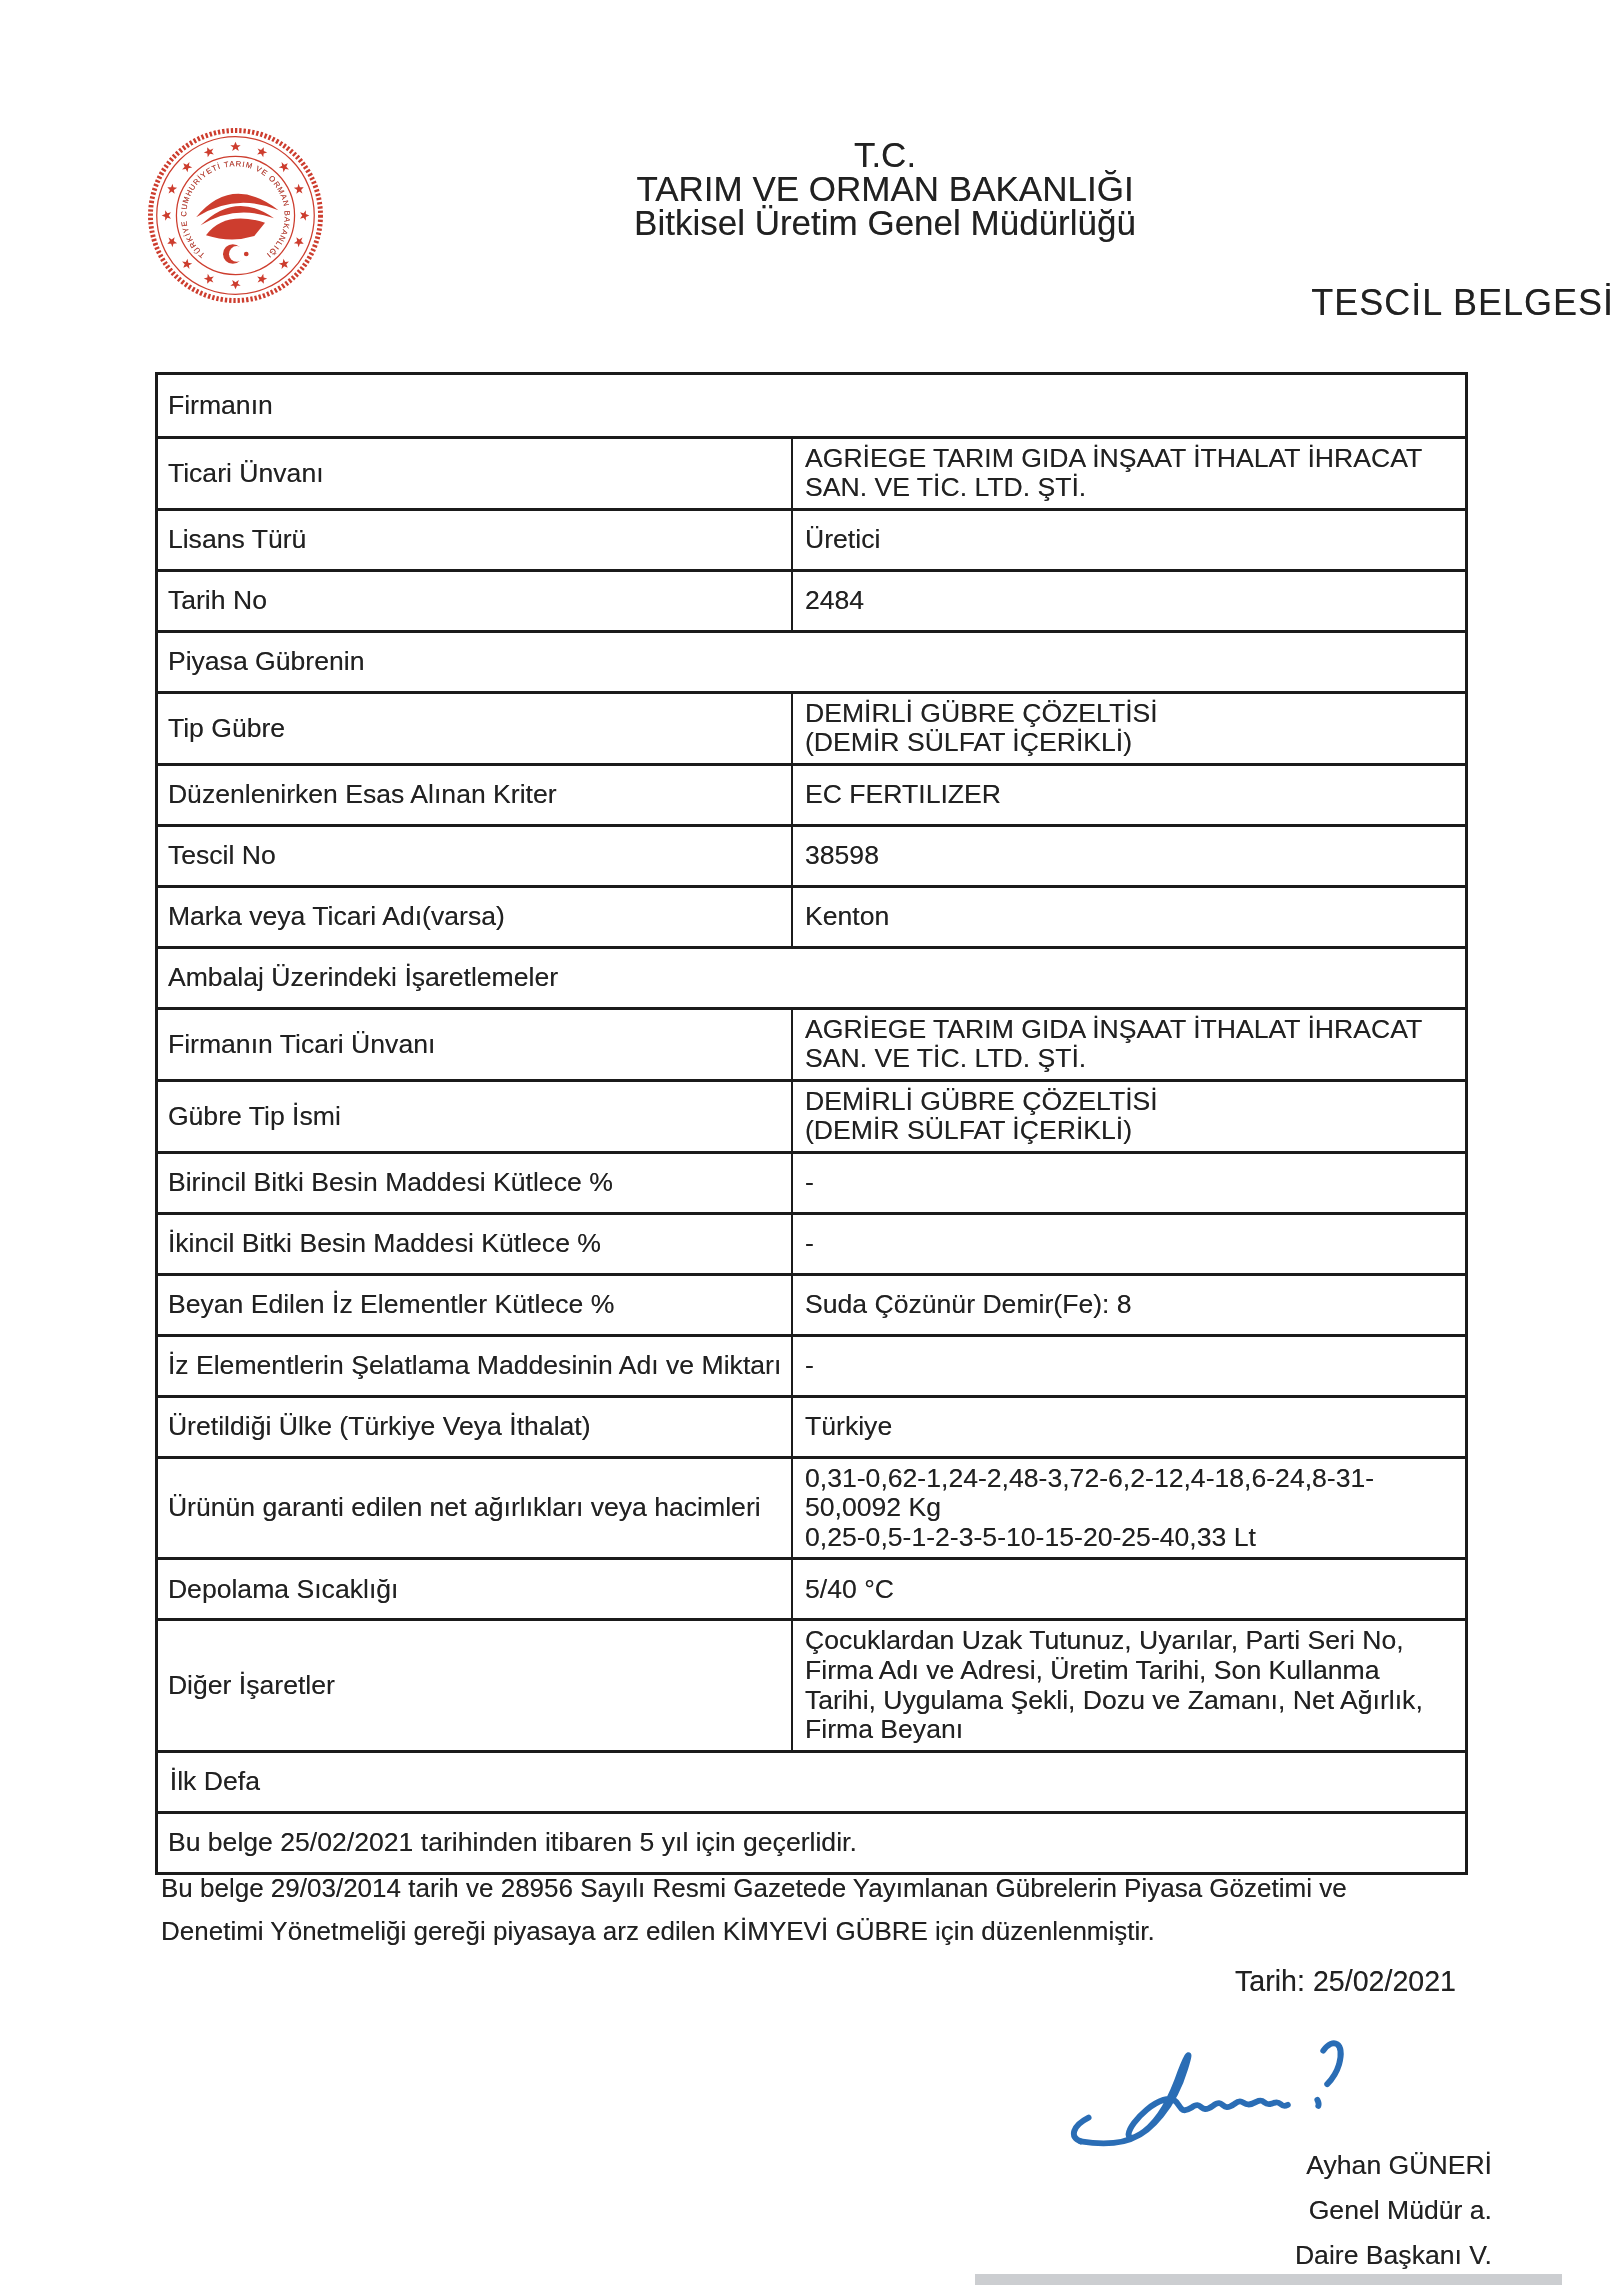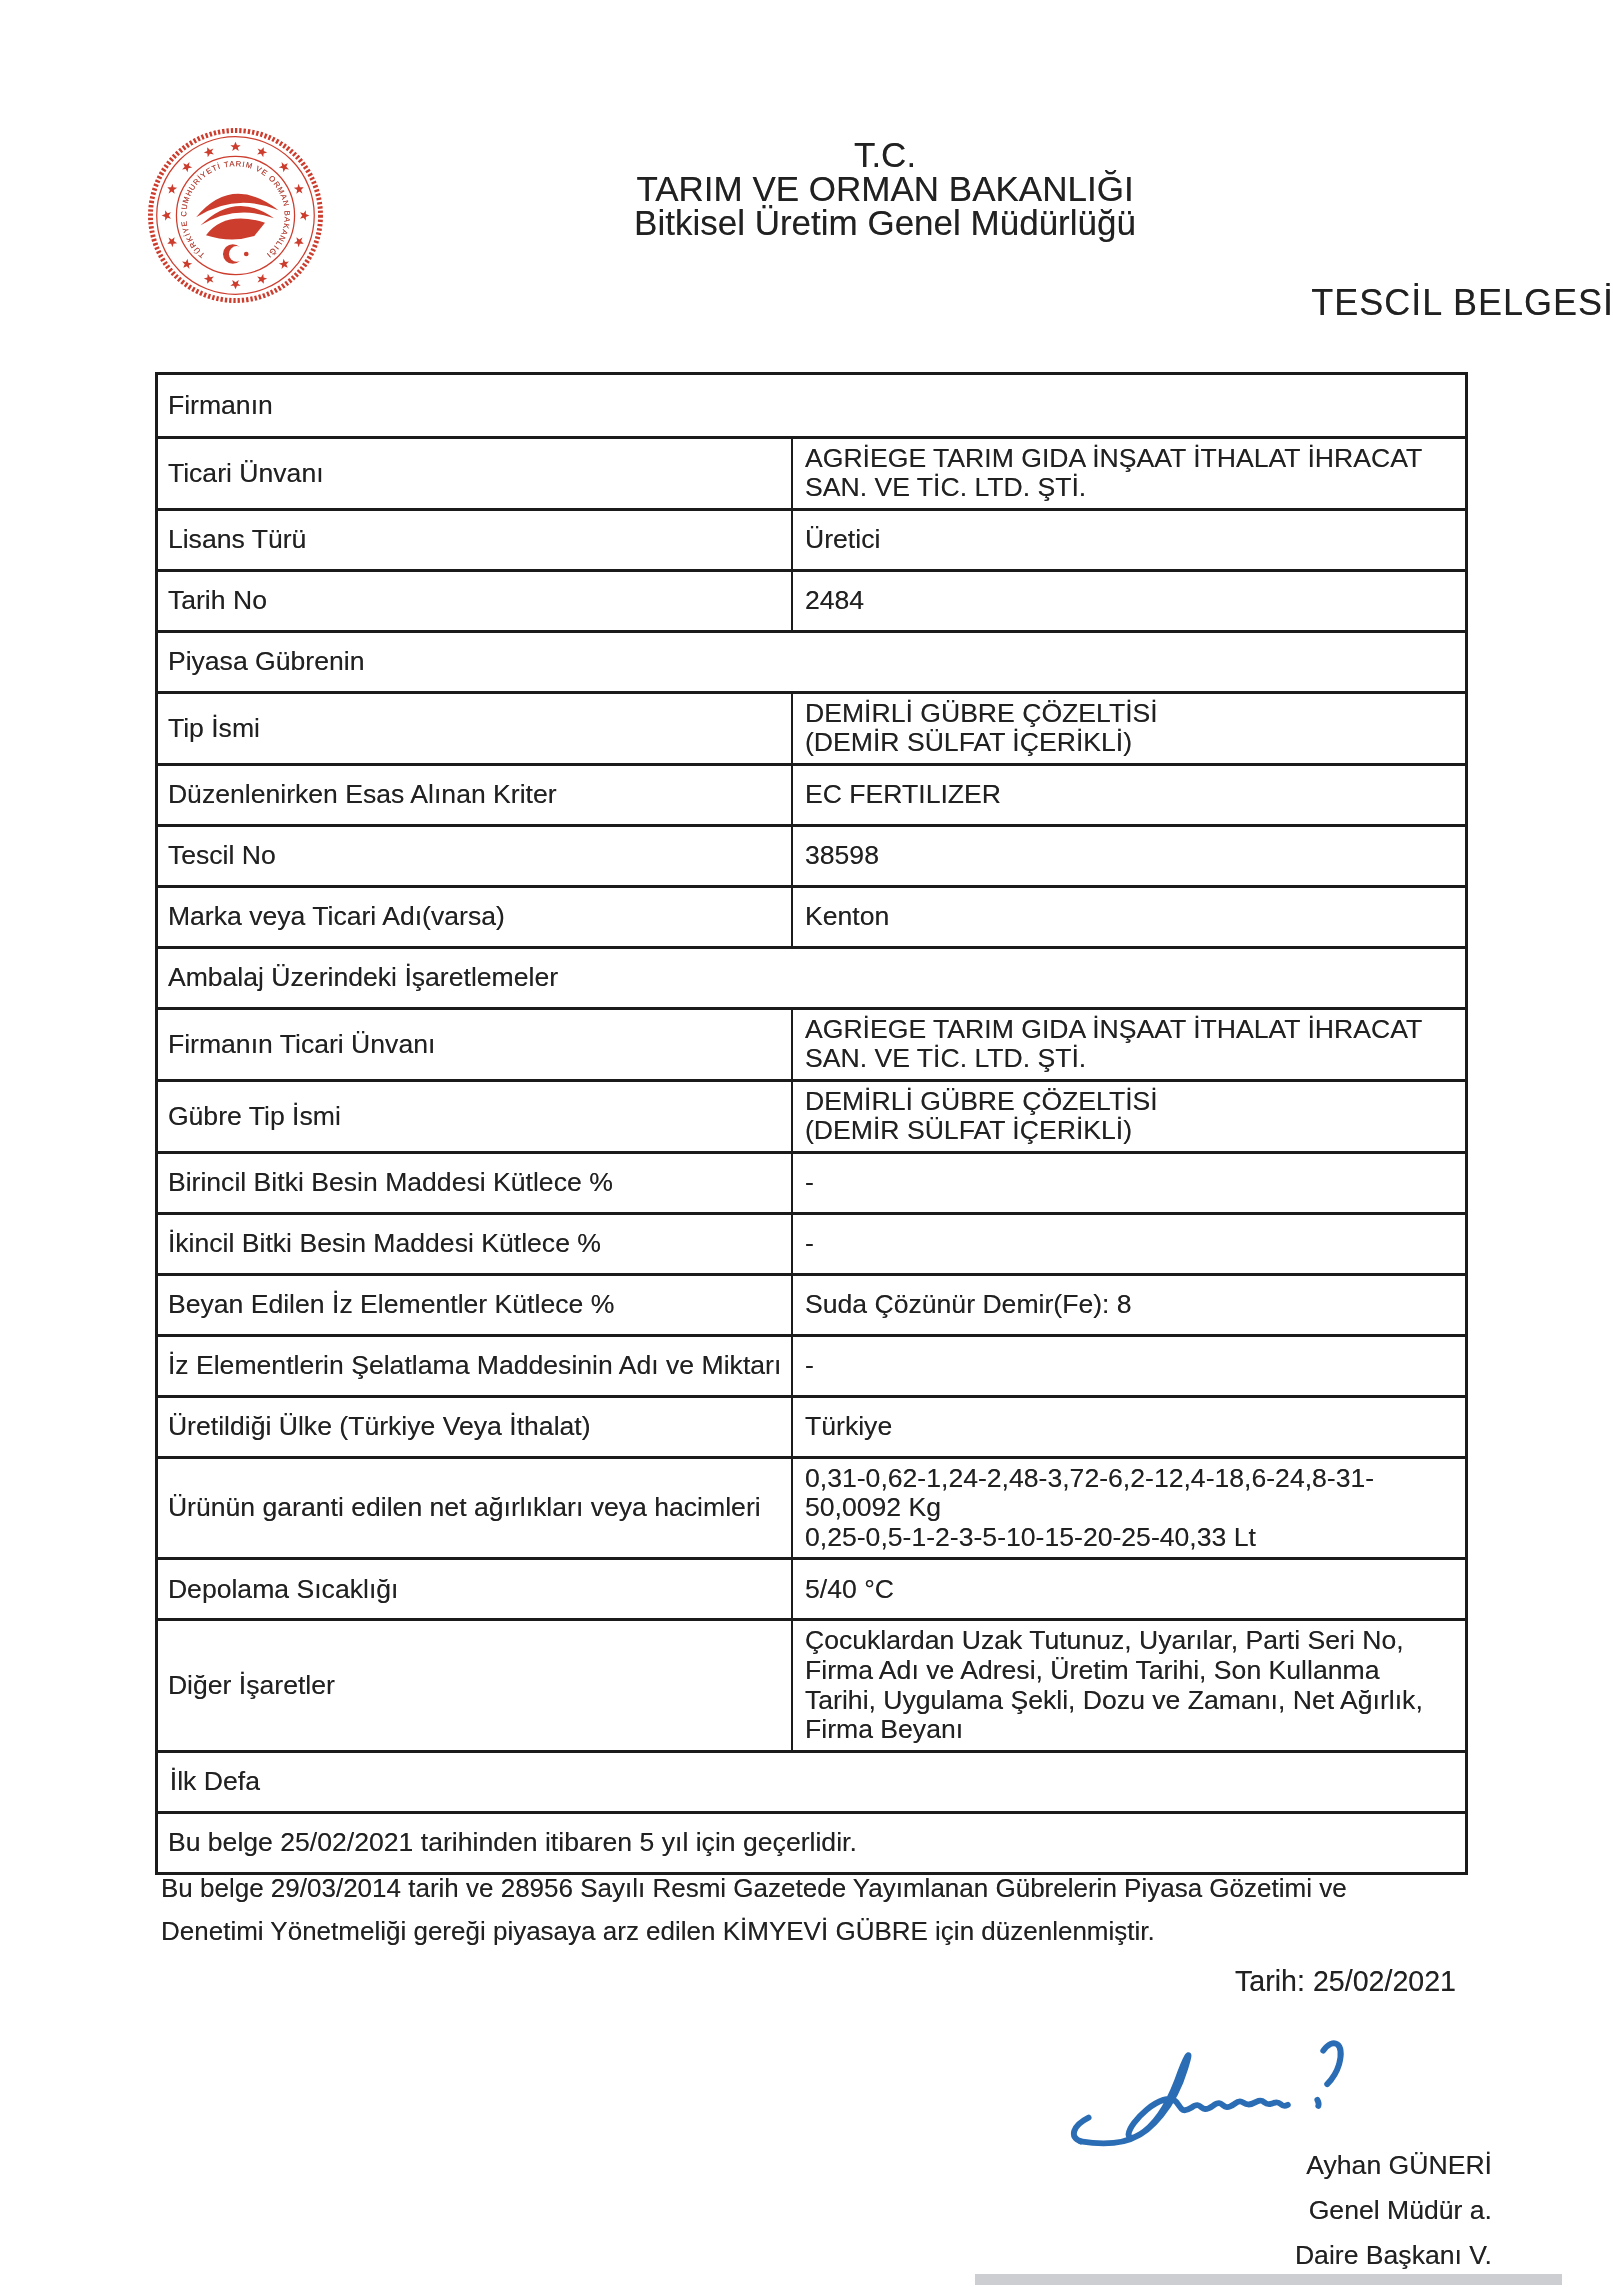--- a/index.html
+++ b/index.html
@@ -112,21 +112,21 @@
         <div class="cell value">Üretici</div>
       </div>
       <div class="row kv">
         <div class="cell label">Tarih No</div>
         <div class="cell value">2484</div>
       </div>
       <div class="row section">
         <div class="cell label">Piyasa Gübrenin</div>
       </div>
       <div class="row kv">
-        <div class="cell label">Tip İsmi</div>
+        <div class="cell label">Tip Gübre</div>
         <div class="cell value">DEMİRLİ GÜBRE ÇÖZELTİSİ
 (DEMİR SÜLFAT İÇERİKLİ)</div>
       </div>
       <div class="row kv">
         <div class="cell label">Düzenlenirken Esas Alınan Kriter</div>
         <div class="cell value">EC FERTILIZER</div>
       </div>
       <div class="row kv">
         <div class="cell label">Tescil No</div>
         <div class="cell value">38598</div>

